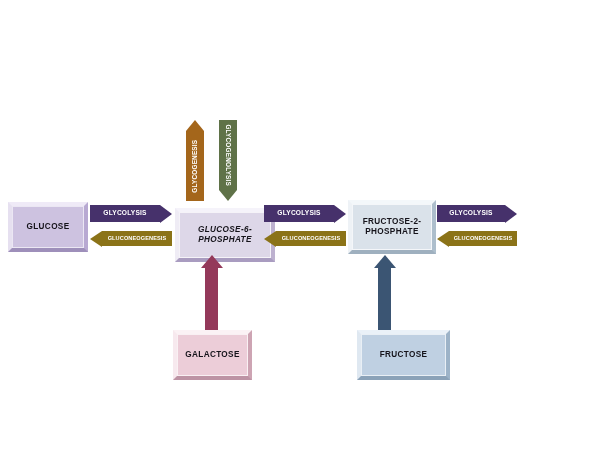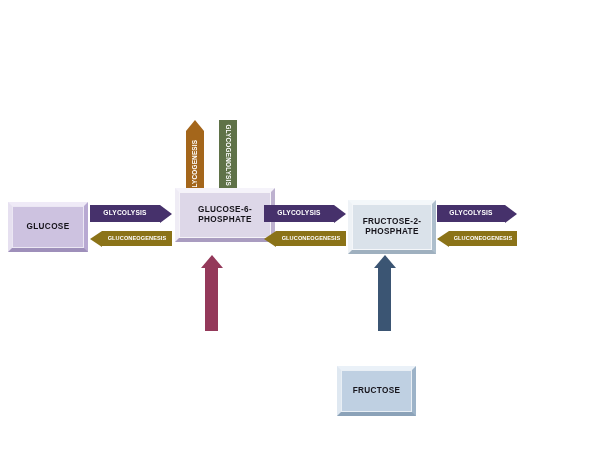--- a/index.html
+++ b/index.html
@@ -144,21 +144,21 @@
     <div class="head" style="border-left:12px solid #46316b;"></div>
   </div>
 
   <div class="harrow" style="left:90px; top:231px; width:82px; height:15px; flex-direction:row-reverse;">
     <div class="shaft" style="background:#8b7318;">
       <span class="atext" style="font-size:5.6px; letter-spacing:0.1px;">GLUCONEOGENESIS</span>
     </div>
     <div class="head" style="border-right:12px solid #8b7318; border-top-width:8px; border-bottom-width:8px;"></div>
   </div>
 
-  <div class="node" style="left:175px; top:188px; width:100px; height:54px;">
+  <div class="node" style="left:175px; top:208px; width:100px; height:54px;font-style:italic;">
     <div class="frame" style="border-color:#f5f3fa #bdb1cf #a99cc0 #efecf5; background:#ddd7e8;"></div>
     <div class="inner" style="background:#ddd7e8; border-color:rgba(255,255,255,0.7);"></div>
     <span class="label">GLUCOSE-6-
 PHOSPHATE</span>
   </div>
 
   <div class="harrow" style="left:264px; top:205px; width:82px; height:17px;">
     <div class="shaft" style="background:#46316b;">
       <span class="atext" style="font-size:6.6px; letter-spacing:0.2px;">GLYCOLYSIS</span>
     </div>
@@ -192,25 +192,30 @@
     </div>
     <div class="head" style="border-right:12px solid #8b7318; border-top-width:8px; border-bottom-width:8px;"></div>
   </div>
 
 
   <div class="varrow" style="left:205px; top:255px; width:13px; height:76px;">
     <div class="vhead" style="border-bottom:13px solid #94395a; border-left-width:11px; border-right-width:11px;"></div>
     <div class="vshaft" style="background:#94395a;"></div>
   </div>
 
+  <div class="node" style="left:173px; top:330px; width:79px; height:50px;">
+    <div class="frame" style="border-color:#fbf2f5 #cda4b3 #bd93a4 #f7e9ee; background:#eccdd8;"></div>
+    <div class="inner" style="background:#eccdd8; border-color:rgba(255,255,255,0.7);"></div>
+    <span class="label">GALACTOSE</span>
+  </div>
 
   <div class="varrow" style="left:378px; top:255px; width:13px; height:76px;">
     <div class="vhead" style="border-bottom:13px solid #3b5573; border-left-width:11px; border-right-width:11px;"></div>
     <div class="vshaft" style="background:#3b5573;"></div>
   </div>
 
-  <div class="node" style="left:337px; top:330px; width:79px; height:50px;margin-top:36px;">
+  <div class="node" style="left:357px; top:330px; width:93px; height:50px;">
     <div class="frame" style="border-color:#eaf1f8 #9db3c8 #8ba2b8 #dfe8f1; background:#bfd0e2;"></div>
     <div class="inner" style="background:#bfd0e2; border-color:rgba(255,255,255,0.65);"></div>
     <span class="label">FRUCTOSE</span>
   </div>
 
 </div>
 
 </body></html>

